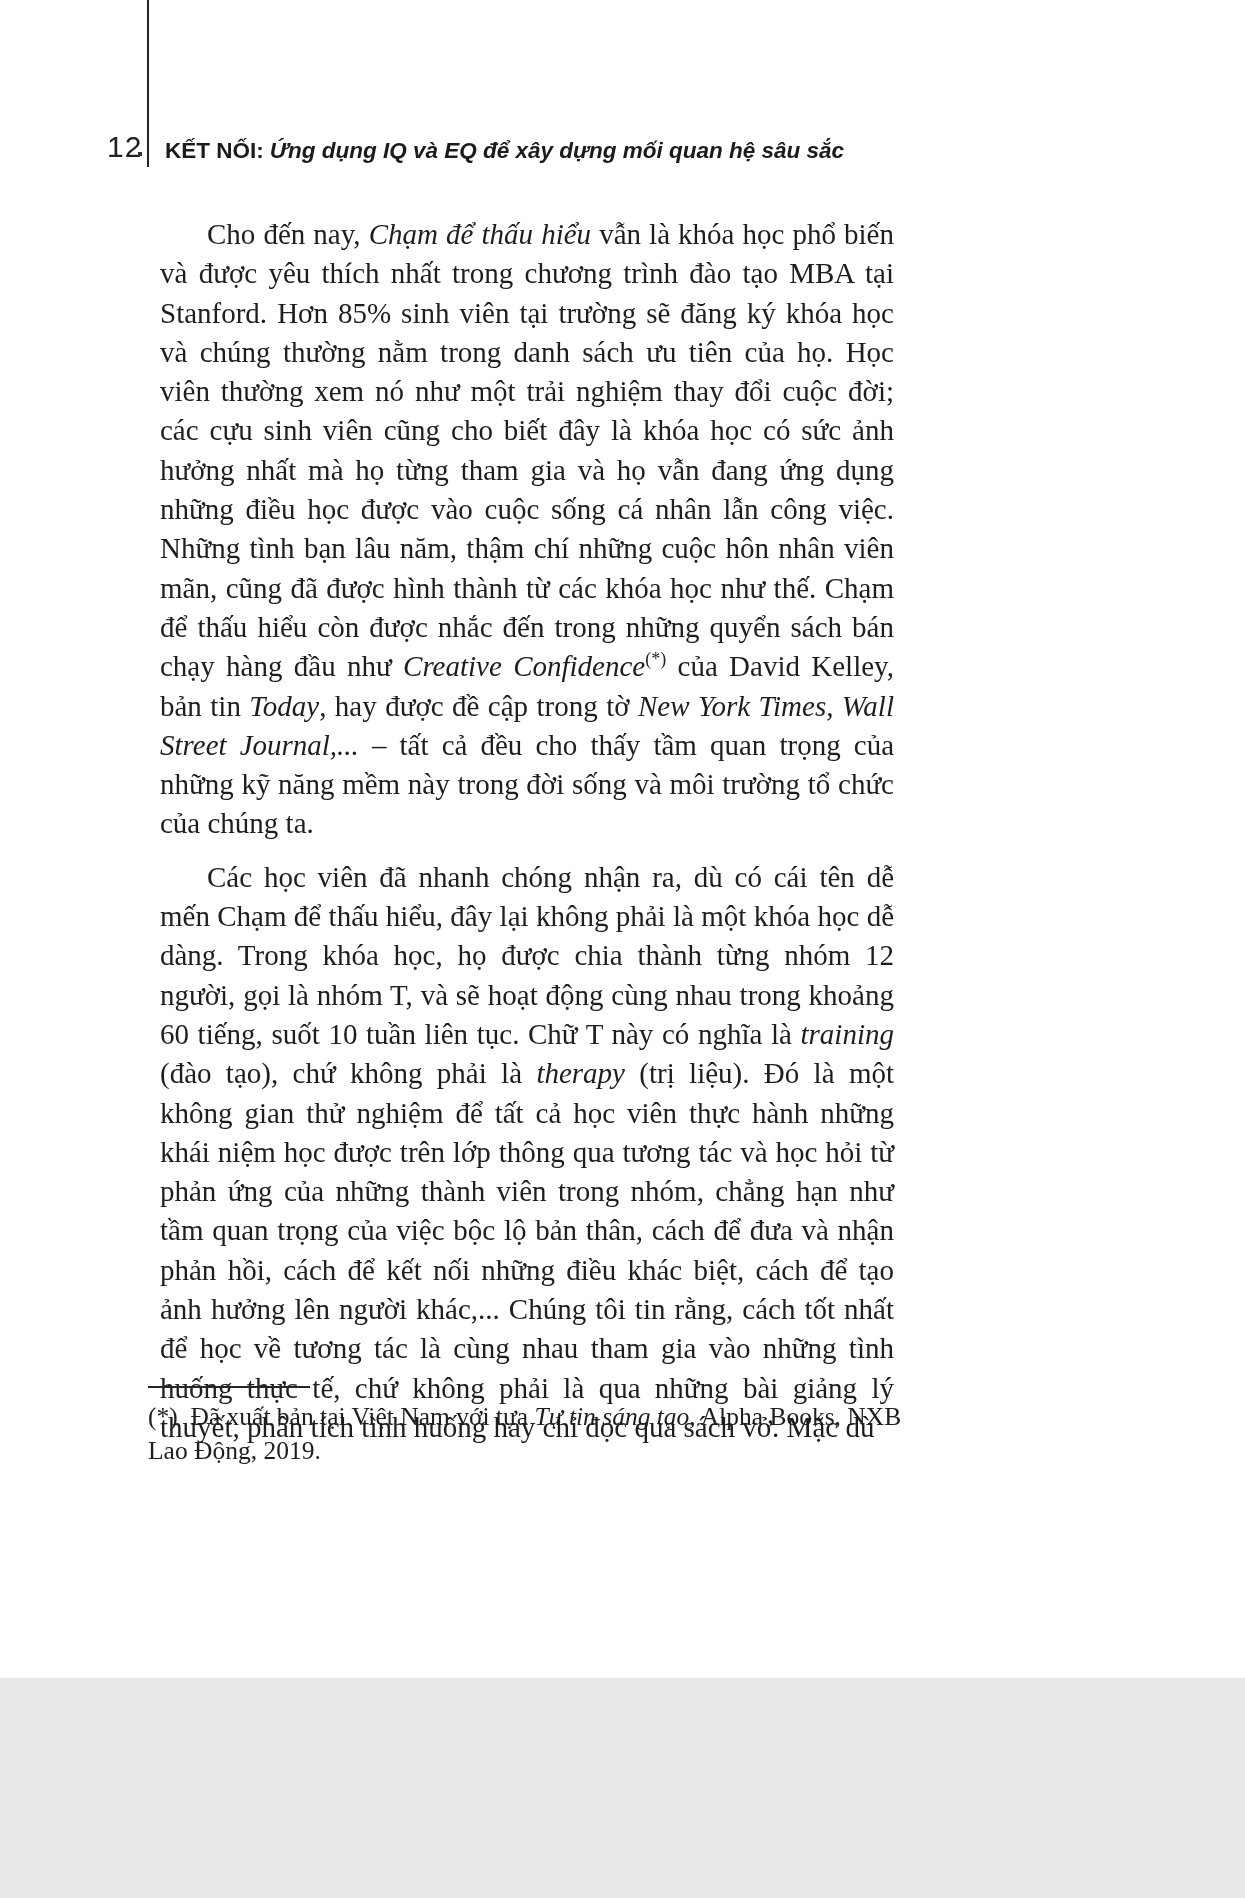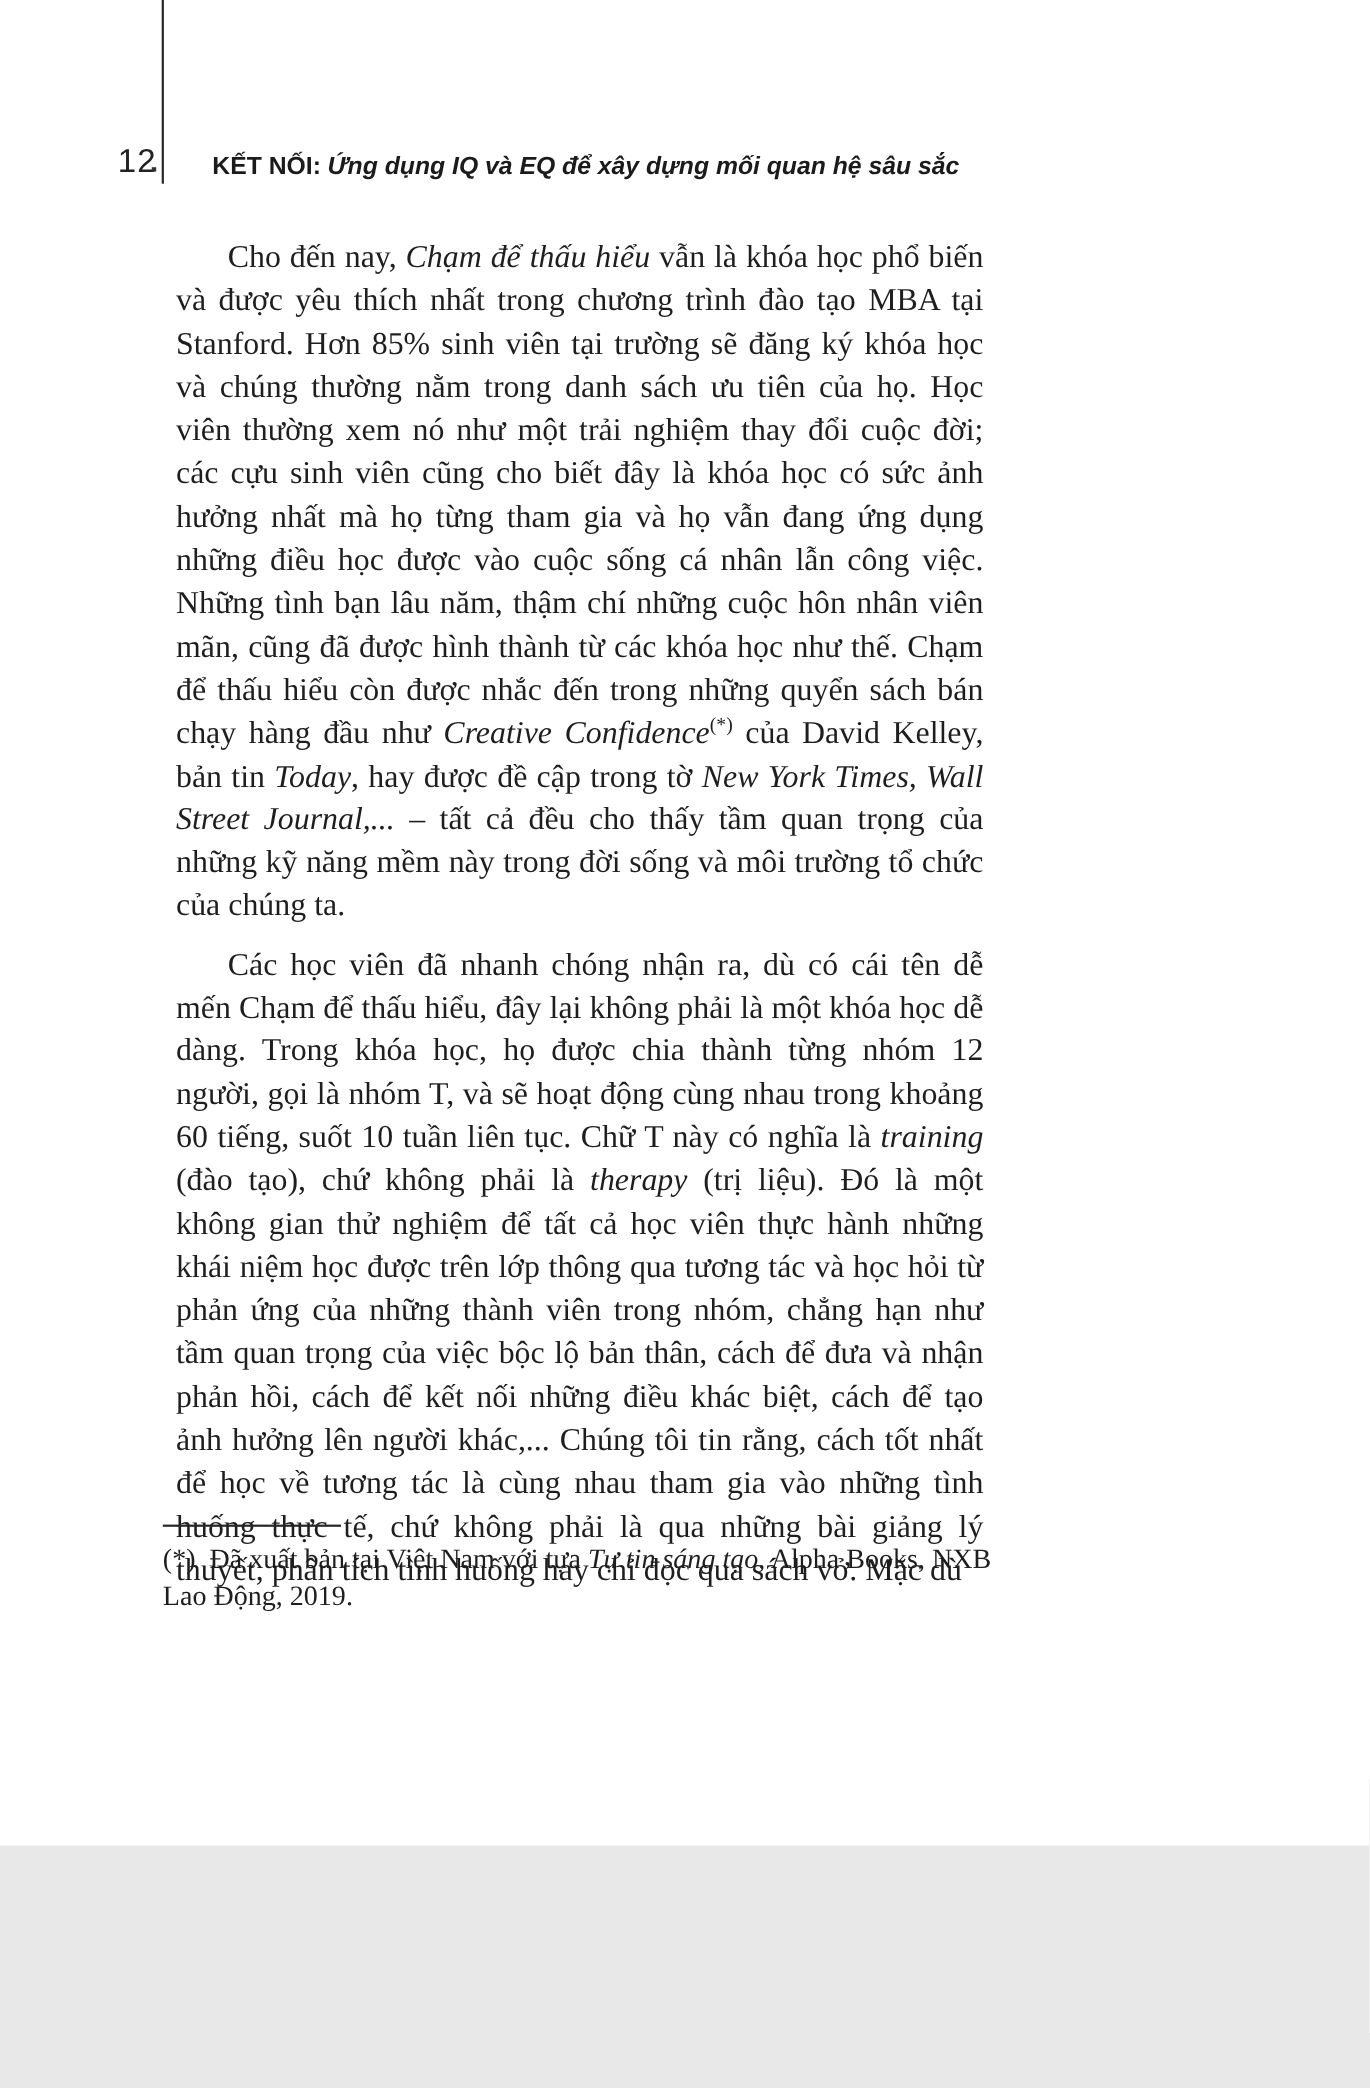--- a/index.html
+++ b/index.html
@@ -43,21 +43,20 @@
   .head-title {
     position: absolute;
     left: 165px;
     top: 138px;
     width: 900px;
     font-family: "Liberation Sans", sans-serif;
     font-size: 22.5px;
     font-weight: 700;
     color: #1b1b1b;
     white-space: nowrap;
-    margin-left: 28px;
   }
   .head-title .t-bold { font-style: normal; }
   .head-title .t-italic { font-style: italic; margin-left: 6px; font-weight: 700; }
 
   
   .body-text {
     position: absolute;
     left: 148px;
     top: 203px;
     width: 758px;

